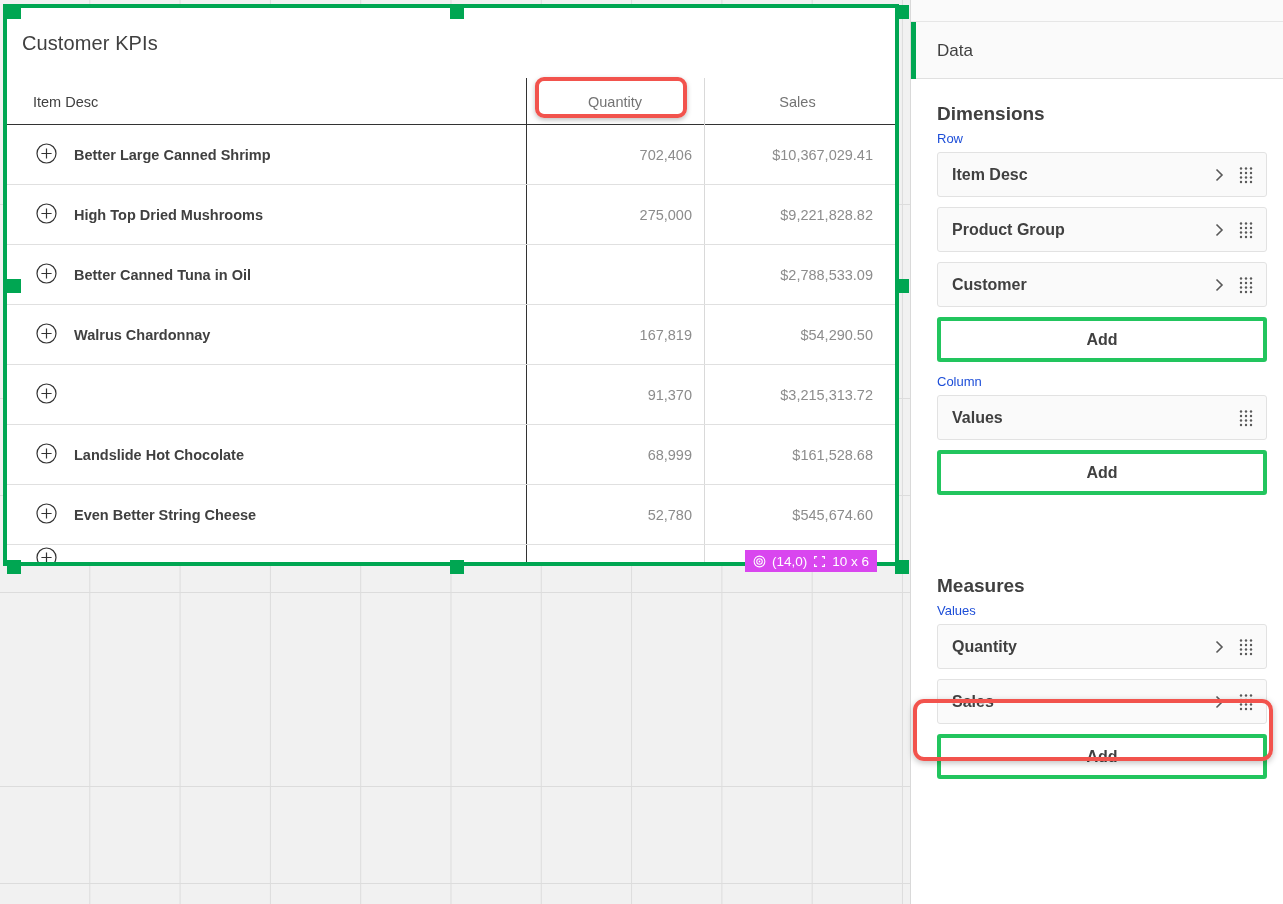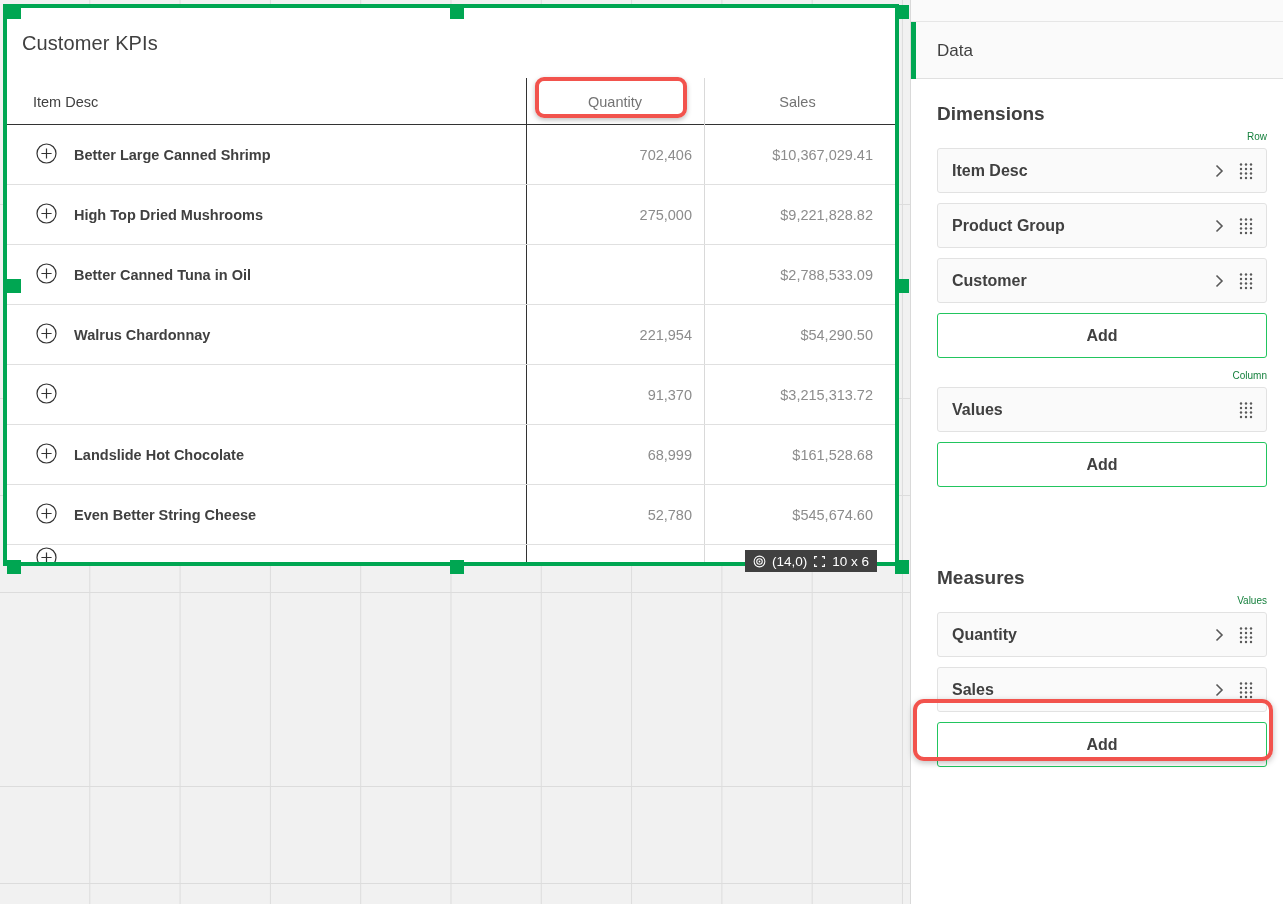--- a/index.html
+++ b/index.html
@@ -140,21 +140,21 @@
   .h-mr { left: 888px; top: 271px; }
   .h-bl { left: 0px;   top: 552px; }
   .h-bc { left: 443px; top: 552px; }
   .h-br { left: 888px; top: 552px; }
 
   
   .badge {
     position: absolute;
     left: 745px; top: 550px;
     height: 22px;
-    background: #404040;
+    background: #d946ef;
     color: #ffffff;
     font-size: 13.5px;
     display: flex; align-items: center; gap: 6px;
     padding: 0 8px;
     z-index: 35;
     white-space: nowrap;
   }
   .badge svg { display: block; }
 
   
@@ -189,23 +189,22 @@
 
   .panel-body {
     position: absolute; left: 0; top: 79px; right: 0; bottom: 0;
     padding: 0 16px;
   }
   .sec-title {
     font-size: 19px; font-weight: bold; color: #404040;
     margin: 24px 0 0 10px;
   }
   .sub-label {
-    font-size: 10px; color: #15803d;
+    font-size: 13px; color: #1d4ed8;
     margin: 6px 0 6px 10px;
-    text-align: right;
   }
   .pill {
     position: relative;
     height: 45px;
     margin: 0 0 10px 10px;
     background: #fafafa;
     border: 1px solid #e2e2e2;
     border-radius: 3px;
     display: flex; align-items: center;
     padding: 0 10px 0 14px;
@@ -221,21 +220,21 @@
     display: flex; align-items: center; justify-content: center;
   }
   .grip {
     width: 20px; height: 20px;
     display: flex; align-items: center; justify-content: center;
   }
   .addbtn {
     height: 45px;
     margin: 0 0 12px 10px;
     background: #ffffff;
-    border: 1px solid #22c55e;
+    border: 4px solid #22c55e;
     border-radius: 3px;
     display: flex; align-items: center; justify-content: center;
     font-size: 16px; font-weight: bold; color: #404040;
     cursor: pointer;
   }
 
   .hl-measure {
     position: absolute;
     left: 2px; top: 699px;
     width: 360px; height: 62px;
@@ -309,21 +308,21 @@
           </div>
 
           <div class="trow">
             <span class="plus-icon">
               <svg width="21" height="21" viewBox="0 0 21 21">
                   <ellipse cx="10.5" cy="10.5" rx="9.5" ry="9.5" fill="none" stroke="#333" stroke-width="1.2"></ellipse>
                   <path d="M10.5 5.4v10.2M5.4 10.5h10.2" stroke="#333" stroke-width="1.2"></path>
                 </svg>
             </span>
             <span class="cell-name">Walrus Chardonnay</span>
-            <span class="cell-num qty">221,954</span>
+            <span class="cell-num qty">167,819</span>
             <span class="cell-num sales">$54,290.50</span>
           </div>
 
           <div class="trow">
             <span class="plus-icon">
               <svg width="21" height="21" viewBox="0 0 21 21">
                   <ellipse cx="10.5" cy="10.5" rx="9.5" ry="9.5" fill="none" stroke="#333" stroke-width="1.2"></ellipse>
                   <path d="M10.5 5.4v10.2M5.4 10.5h10.2" stroke="#333" stroke-width="1.2"></path>
                 </svg>
             </span>

